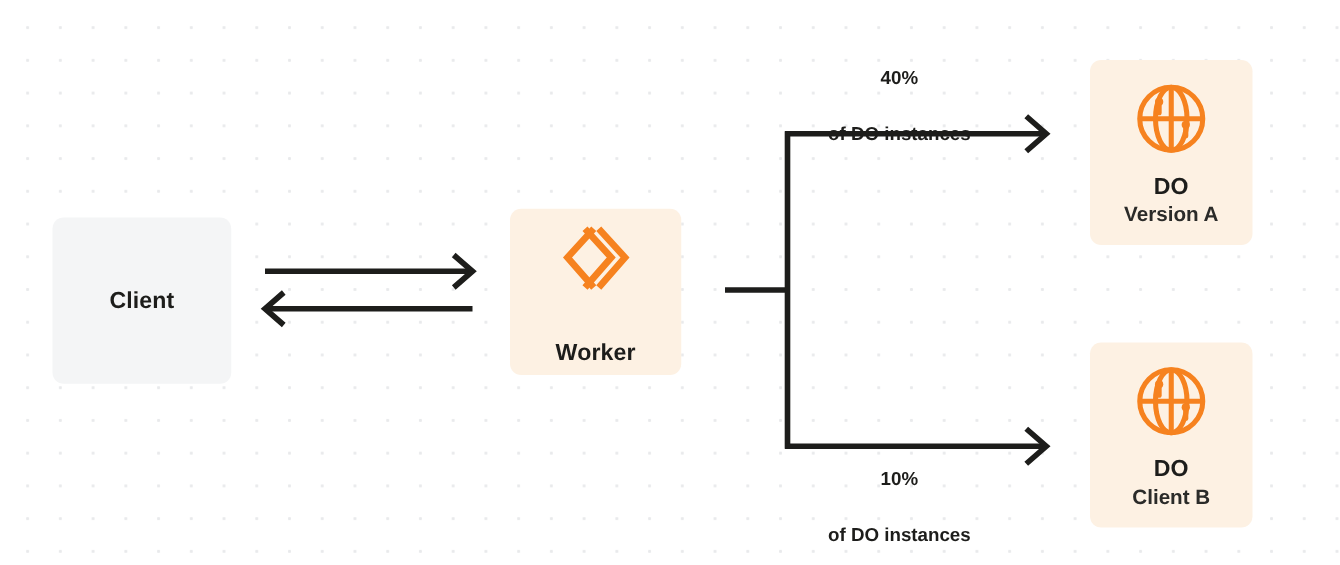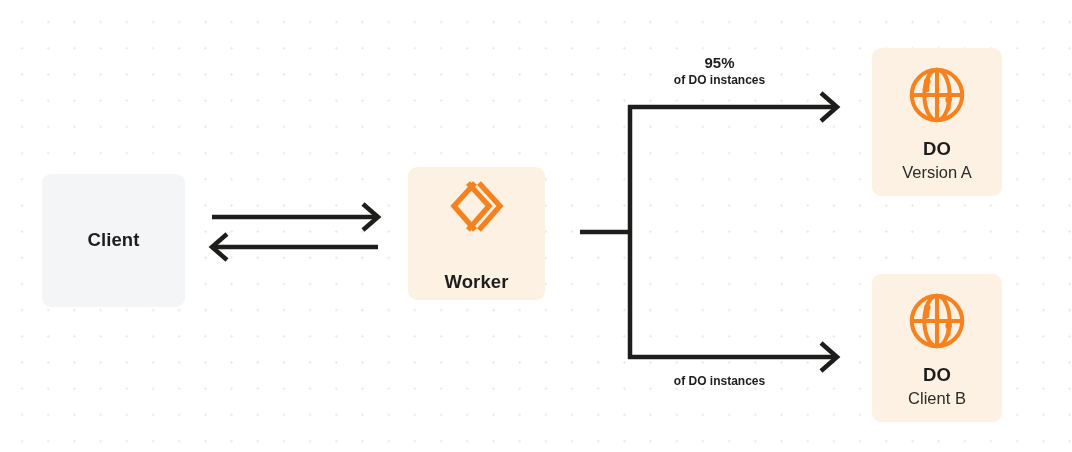--- a/index.html
+++ b/index.html
@@ -60,21 +60,21 @@
     font-weight: bold;
     color: #1d1d1b;
     letter-spacing: .1px;
     line-height: 1;
     text-align: center;
   }
   .node-worker .node-title { margin-top: 34px; }
   .node-do .node-title { margin-top: 14px; }
   .node-sub {
     font-size: 16.5px;
-    font-weight: normal;
+    font-weight: bold;
     color: #2b2b29;
     margin-top: 6px;
     line-height: 1;
     text-align: center;
   }
 
   .icon-wrap { line-height: 0; }
 
   
   .svg-layer {
@@ -88,21 +88,21 @@
   
   .edge-label {
     position: absolute;
     text-align: center;
     color: #1d1d1b;
     font-weight: bold;
     line-height: 1.32;
     white-space: nowrap;
   }
   .edge-label .pct { font-size: 15px; display: block; }
-  .edge-label .desc { font-size: 12px; display: block; }
+  .edge-label .desc { font-size: 15px; display: block; margin-top: 25px; }
 
   .label-top { left: 612px; top: 53px; width: 215px; }
   .label-bottom { left: 612px; top: 374px; width: 215px; }
 </style>
 </head>
 <body>
 
 <div id="canvas">
 
   <svg class="svg-layer" viewBox="0 0 1072 452" width="1072" height="452">
@@ -198,21 +198,22 @@
           <circle cx="22" cy="18" r="3.4"></circle>
           <circle cx="44" cy="37" r="3.4"></circle>
         </g>
       </svg>
     </span>
     <span class="node-title">DO</span>
     <span class="node-sub">Client B</span>
   </div>
 
   <div class="edge-label label-top">
-    <span class="pct">95%</span>
+    <span class="pct">40%</span>
     <span class="desc">of DO instances</span>
   </div>
 
   <div class="edge-label label-bottom">
+    <span class="pct">10%</span>
     <span class="desc">of DO instances</span>
   </div>
 
 </div>
 
 </body></html>

